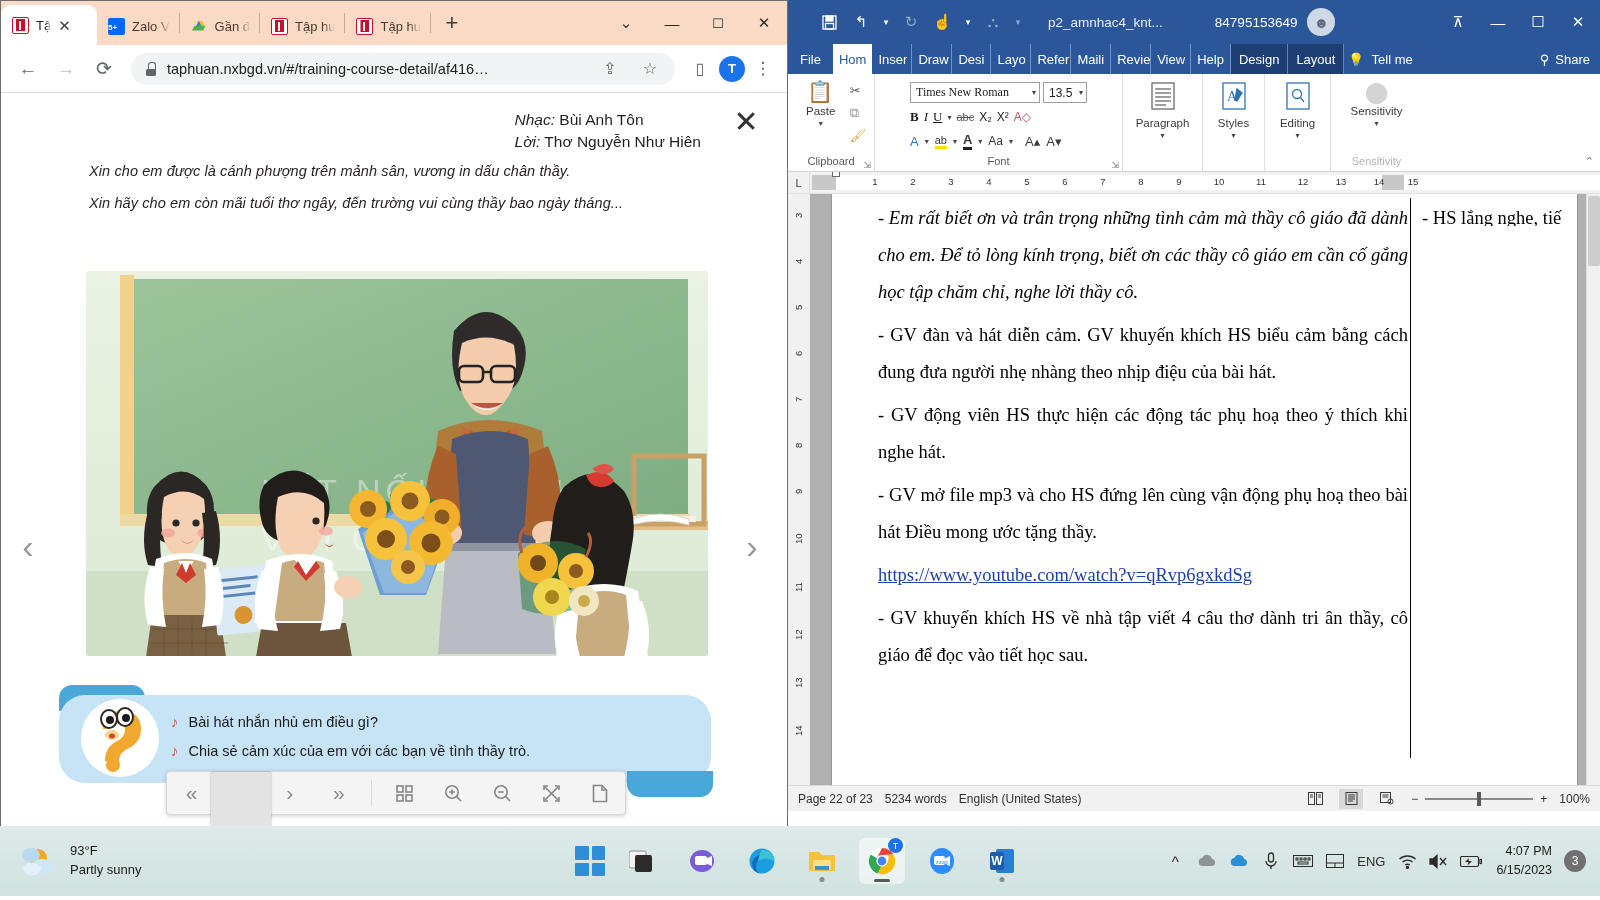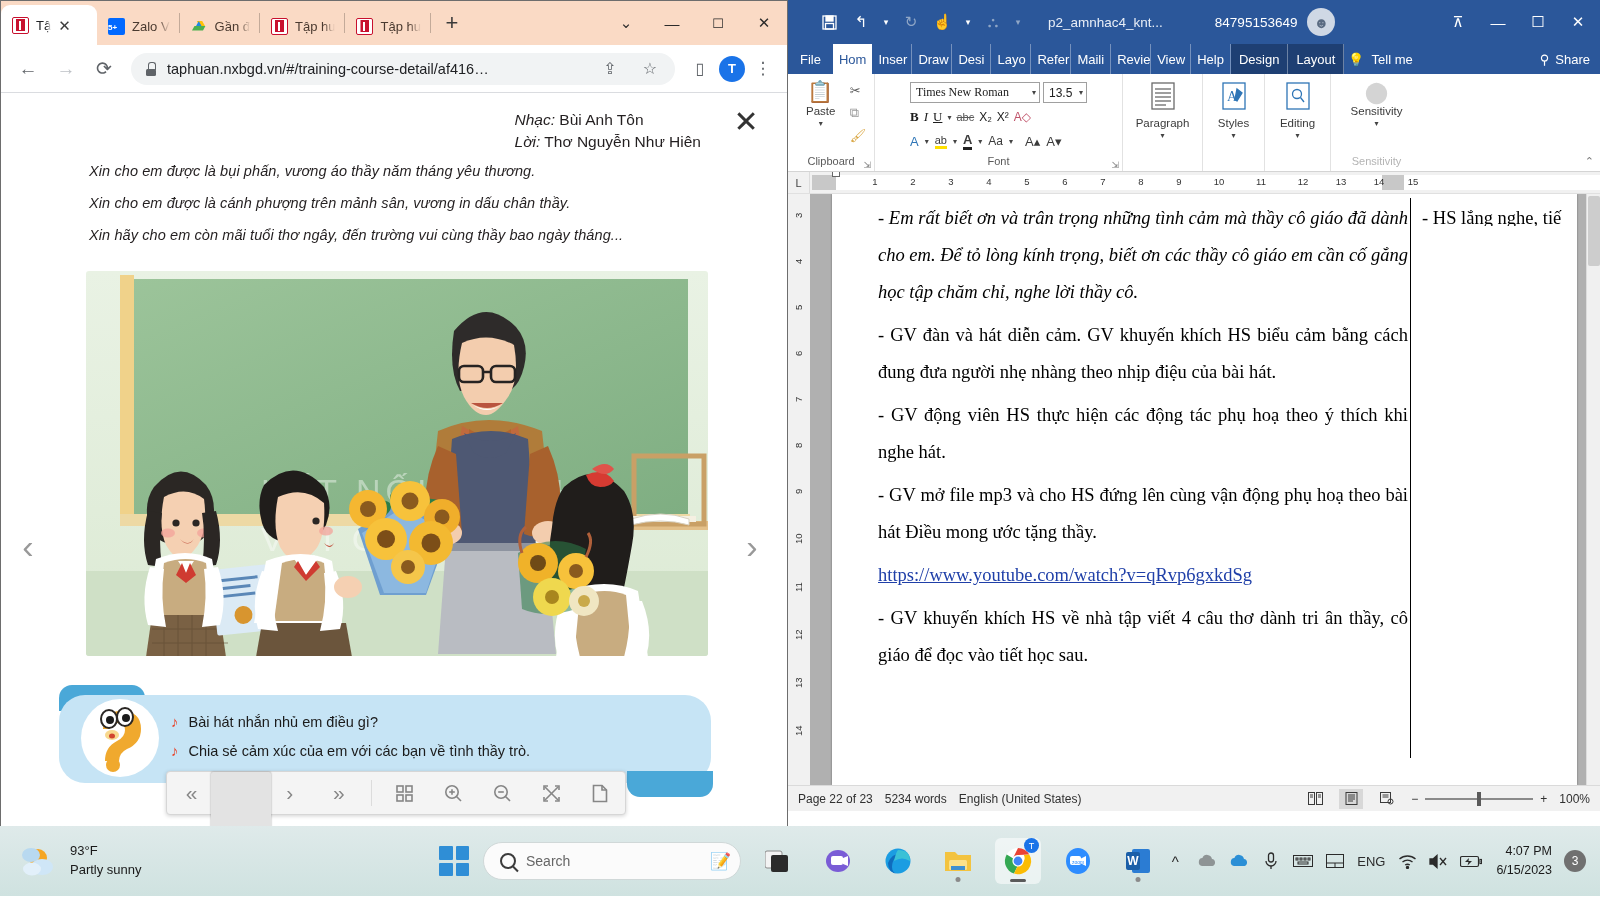--- a/index.html
+++ b/index.html
@@ -354,21 +354,20 @@
 
       <div class="songhead">
         <div><em>Nhạc:</em>
           <span>Bùi Anh Tôn</span></div>
         <div><em>Lời:</em>
           <span>Thơ Nguyễn Như Hiên</span></div>
       </div>
       <div class="closeX">✕</div>
 
       <div class="lyrics">
-        <p>Xin cho em được là bụi phấn, vương áo thầy năm tháng yêu thương.</p>
         <p>Xin cho em được là cánh phượng trên mảnh sân, vương in dấu chân thầy.</p>
         <p>Xin hãy cho em còn mãi tuổi thơ ngây, đến trường vui cùng thầy bao ngày tháng...</p>
       </div>
 
       <div class="illus">
         <svg width="622" height="385" viewBox="0 0 622 385">
           <defs>
             <linearGradient id="wallg" x1="0" y1="0" x2="0" y2="1">
               <stop offset="0%" stop-color="#e9f2e4"></stop>
                 <stop offset="100%" stop-color="#dcead4"></stop>
@@ -912,25 +911,20 @@
       </span>
     </div>
 
     <div class="tbcenter">
       <div class="startbtn">
           <i></i>
           <i></i>
           <i></i>
           <i></i>
         </div>
-      <div class="searchbox">
-        <span class="magnifier"></span>
-        <span>Search</span>
-        <span style="margin-left:auto;font-size:17px">📝</span>
-      </div>
       <div class="tbapp">
         <svg width="26" height="24" viewBox="0 0 26 24">
             <rect x="0" y="2" width="17" height="17" rx="2" fill="#f3f3f3" stroke="#8a8a8a"></rect>
             <rect x="6" y="6" width="17" height="17" rx="2" fill="#2b2b2b"></rect>
           </svg>
       </div>
       <div class="tbapp">
         <svg width="26" height="26" viewBox="0 0 26 26">
             <ellipse cx="13" cy="13" rx="12" ry="11" fill="#7a5cd6"></ellipse>
             <rect x="6" y="8" width="12" height="9" rx="2" fill="#fff"></rect>

